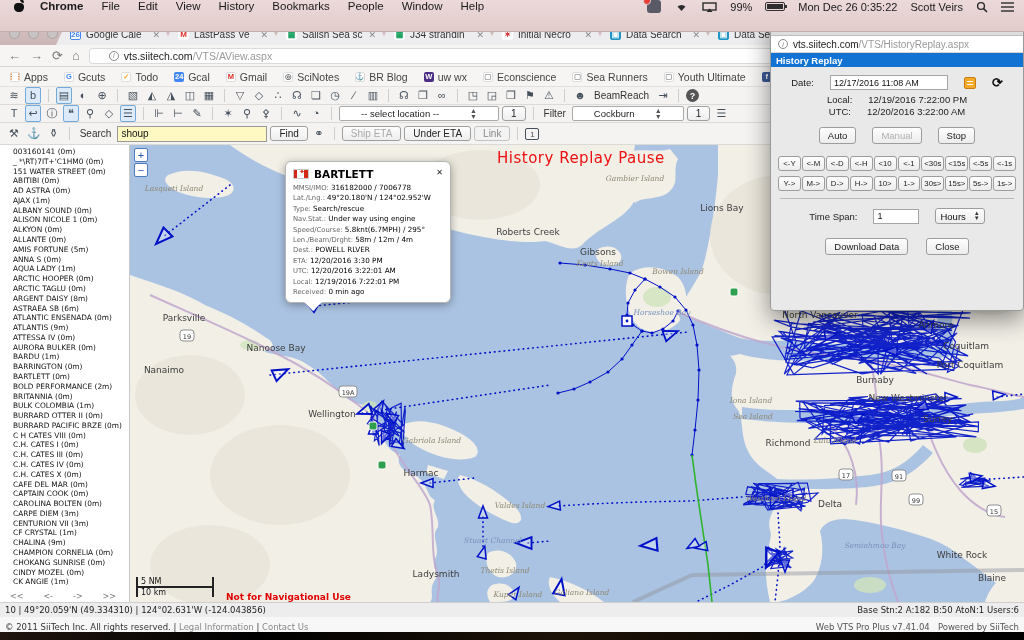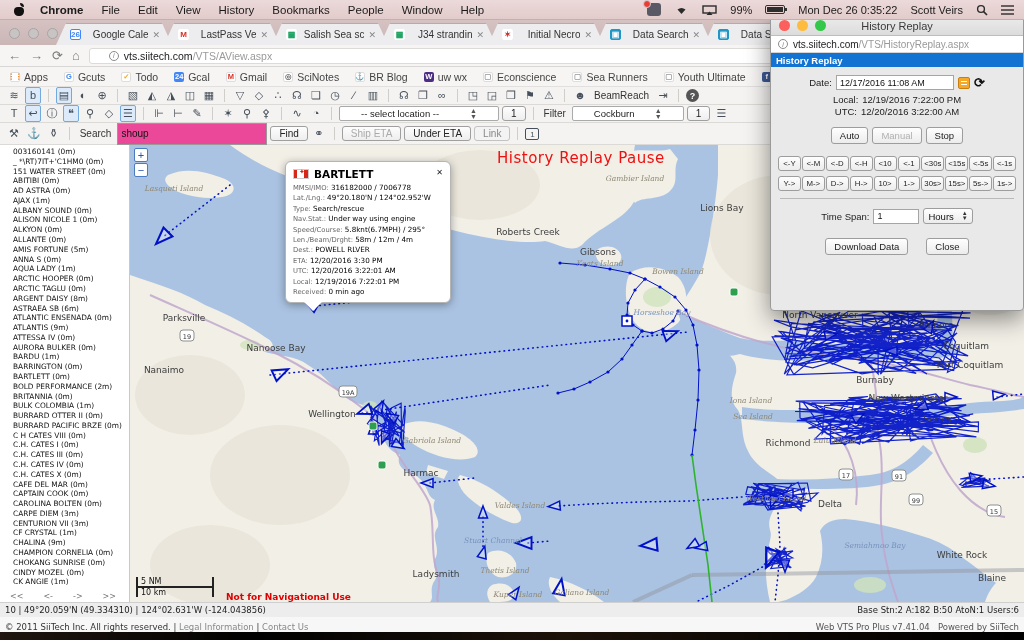--- a/index.html
+++ b/index.html
@@ -1,22 +1,22 @@
 <!DOCTYPE html>
 <html><head>
 <meta charset="utf-8">
 <style>
   * { margin:0; padding:0; box-sizing:border-box; }
   html,body { width:1024px; height:640px; overflow:hidden; background:#000;
     font-family:"Liberation Sans", sans-serif; -webkit-font-smoothing:antialiased; }
   #stage { position:relative; width:1024px; height:640px; background:#fff; }
 
   
-  #menubar { position:absolute; left:0; top:0; width:1024px; height:20px;
-    background:linear-gradient(#ecd9d9,#e2cbcb); display:flex; align-items:center;
+  #menubar { position:absolute; left:0; top:0; width:1024px; height:32px;
+    background:linear-gradient(#ecd9d9,#e2cbcb); display:flex; align-items:flex-start;
     font-size:11.5px; color:#1a1a1a; z-index:60; border-bottom:1px solid #c4aeae;}
   #menu-left { display:flex; align-items:center; gap:0; padding-left:12px; }
   .mi { padding:0 9px; }
   .mi.app { font-weight:bold; }
   .apple { width:11px; height:12px; position:relative; margin:0 6px 0 2px; }
   .apple:before { content:""; position:absolute; left:0; top:3px; width:10px; height:9px;
     background:#111; border-radius:4px 4px 4.5px 4.5px; }
   .apple:after { content:""; position:absolute; left:6px; top:-1px; width:4px; height:4px;
     background:#111; border-radius:0 4px 0 4px; }
   #menu-right { margin-left:auto; display:flex; align-items:center; gap:13px; padding-right:10px; font-size:11px;}
@@ -30,21 +30,21 @@
 
   
   #tabstrip { position:absolute; left:0; top:20px; width:1024px; height:25px;
     background:linear-gradient(#d6c2c2,#cbb6b6); }
   .tl { width:11px; height:11px; border-radius:50%; background:#c9c4c4; border:1px solid #aaa4a4; }
   #tabstrip .lights { position:absolute; left:9px; top:8px; display:flex; gap:8px; }
   #tab-row { position:absolute; left:56px; top:3px; display:flex; height:22px; }
   .tab { width:116px; height:22px; margin-right:-8px; background:#edecee;
     clip-path:polygon(10px 0, calc(100% - 10px) 0, 100% 100%, 0 100%);
     display:flex; align-items:center; padding:0 12px 0 14px; font-size:10px; color:#333;
-    border-top:1px solid #b9a9a9; position:relative;text-align:right; }
+    border-top:1px solid #b9a9a9; position:relative; }
   .tab .fav { width:11px; height:11px; border-radius:2px; margin-right:5px; flex:none;
     display:flex; align-items:center; justify-content:center; font-size:8px; font-weight:bold; }
   .tab .lbl { white-space:nowrap; overflow:hidden; flex:1; }
   .tab .x { color:#888; font-size:9px; margin-left:4px; }
   #urlbar { position:absolute; left:0; top:45px; width:1024px; height:22px; background:#f6f5f4;
     border-bottom:1px solid #d9d7d5; display:flex; align-items:center; padding:0 8px; gap:9px; }
   .navbtn { color:#7a7a7a; font-size:13px; line-height:1; }
   #omnibox { flex:1; height:16px; background:#fff; border:1px solid #dcdbda; border-radius:3px;
     display:flex; align-items:center; padding:0 19px; font-size:10.5px; gap:5px;}
   .info-i { width:10px; height:10px; border:1px solid #8b8b8b; border-radius:50%; color:#8b8b8b;
@@ -71,21 +71,21 @@
     line-height:13px; font-size:9px; font-weight:bold; }
   .tsep { width:1px; height:13px; background:#d0cec9; margin:0 4px; }
   .tlabel { font-size:10px; color:#333; margin:0 3px; white-space:nowrap;}
   .tselect { background:#fff; border:1px solid #aaa; border-radius:2px; height:15px; font-size:9.5px;
     color:#222; display:flex; align-items:center; padding:0 21px; justify-content:space-between; }
   .tselect .ud { color:#555; font-size:7px; line-height:6px; margin-left:5px; }
   .tbtn { background:linear-gradient(#fdfdfd,#eee); border:1px solid #9f9f9f; border-radius:3px;
     font-size:10px; color:#222; padding:1px 8px; white-space:nowrap;}
   .tbtn.dis { color:#aaa; }
   .tbtn.mut { color:#888; border-color:#c2c2c2; background:#f3f3f3;}
-  .tinput { background:#ec4899; border:1px solid #999; height:22px; width:150px; font-size:10px; padding:0 3px; color:#111;}
+  .tinput { background:#fef9c3; border:1px solid #999; height:16px; width:150px; font-size:10px; padding:0 3px; color:#111;}
   .boxed1 { border:1px solid #46505c; border-radius:2px; font-size:8px; width:14px; min-width:14px;
     height:12px; line-height:11px; }
 
   
   #content { position:absolute; left:0; top:145px; width:1024px; height:457px; }
   #sidebar { position:absolute; left:0; top:0; width:130px; height:457px; background:#fff;
     border-right:1px solid #c9c9c9; overflow:hidden;}
   #ship-list { padding:2px 0 0 3px; font-family:"DejaVu Sans", sans-serif; font-size:7.4px;
     color:#111; }
   #ship-list div { line-height:9.78px; white-space:nowrap;padding-left:10px; }
@@ -146,21 +146,21 @@
     display:flex; align-items:center; position:relative; }
   #hist .titlebar .lights { display:flex; gap:7px; padding-left:8px; }
   #hist .titlebar .lt { width:11px; height:11px; border-radius:50%; }
   #hist .titlebar .t { position:absolute; left:0; right:0; text-align:center; font-size:11px; color:#3a3a3a;}
   #hist .url { height:17px; background:#fff; border-bottom:1px solid #d5d5d5; display:flex; align-items:center;
     gap:5px; padding:0 7px; font-size:10px; }
   #hist .url .host { color:#222; } #hist .url .path { color:#999; }
   #hist .blue { height:14px; background:#1273d2; color:#fff; font-size:9.5px; font-weight:bold;
     display:flex; align-items:center; padding:0 5px; }
   #hist .body { padding:8px 7px 0; }
-  .hrow { display:flex; align-items:center; justify-content:center; gap:4px; margin-bottom:4px; font-size:9.5px; color:#222;}
+  .hrow { display:flex; align-items:center; justify-content:center; gap:16px; margin-bottom:4px; font-size:9.5px; color:#222;}
   .hlabel { text-align:right; }
   .hinput { background:#fff; border:1px solid #a5a5a5; height:15px; font-size:9px; padding:0 3px; color:#111;}
   #date-input { width:118px; }
   .calico { width:12px; height:12px; background:#f6a828; border:1px solid #c87f10; border-radius:2px;
     position:relative;}
   .calico:after { content:""; position:absolute; left:2px; top:3px; right:2px; bottom:2px;
     background:linear-gradient(#fff 0 1px,transparent 1px 3px,#fff 3px 4px,transparent 4px); }
   .refresh { font-size:13px; color:#111; font-weight:bold; line-height:10px;}
   .mbtn { background:linear-gradient(#fefefe,#ececec); border:1px solid #9d9d9d; border-radius:3px;
     font-size:9.5px; color:#222; padding:2px 8px; }

